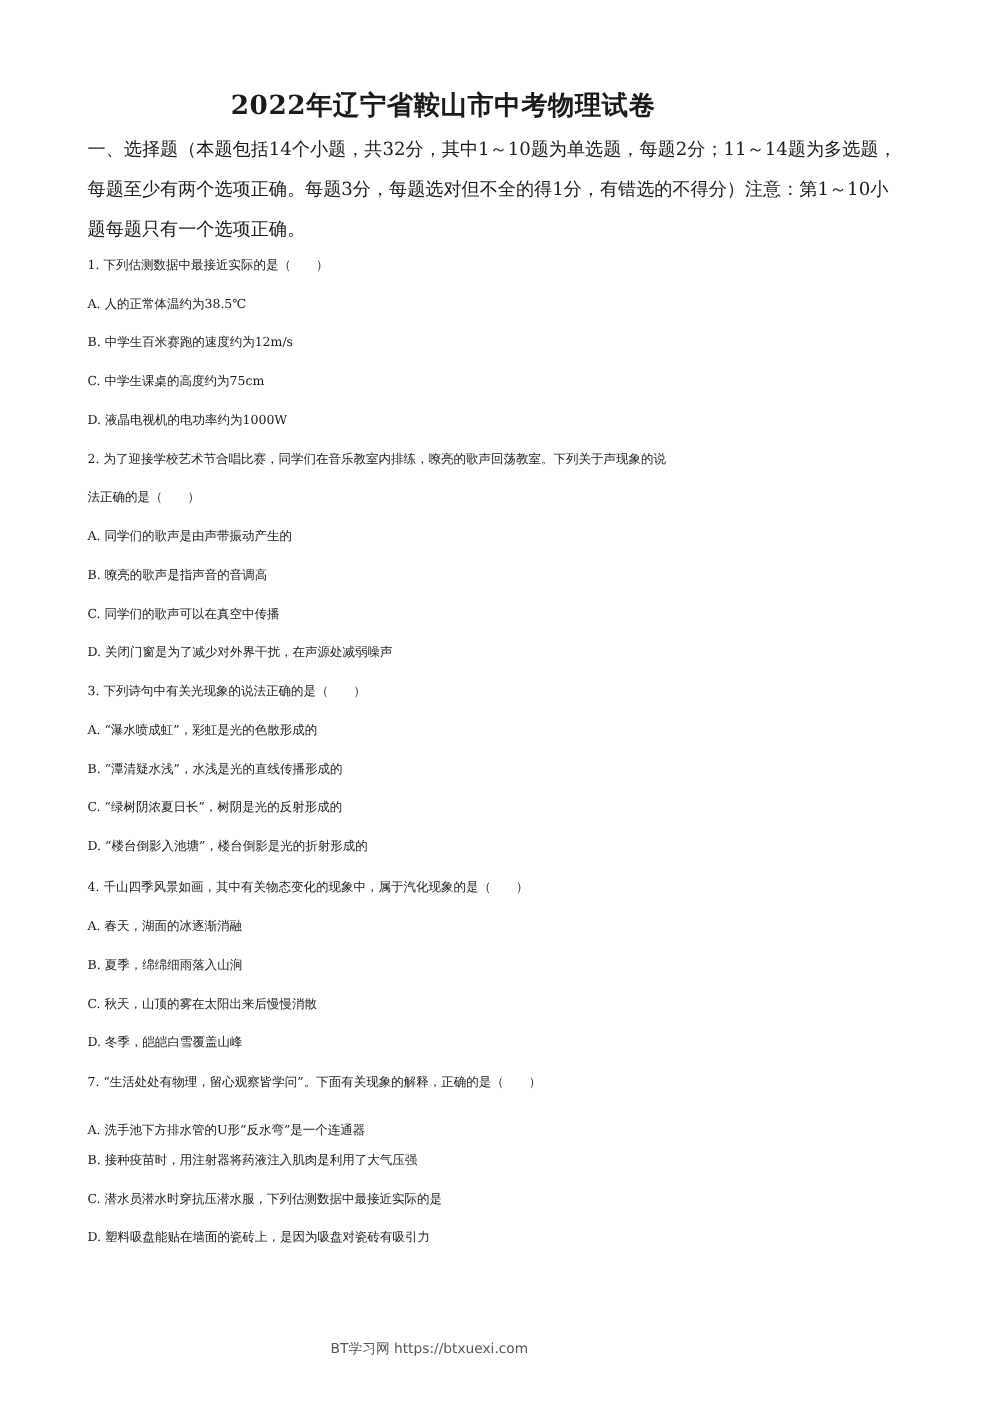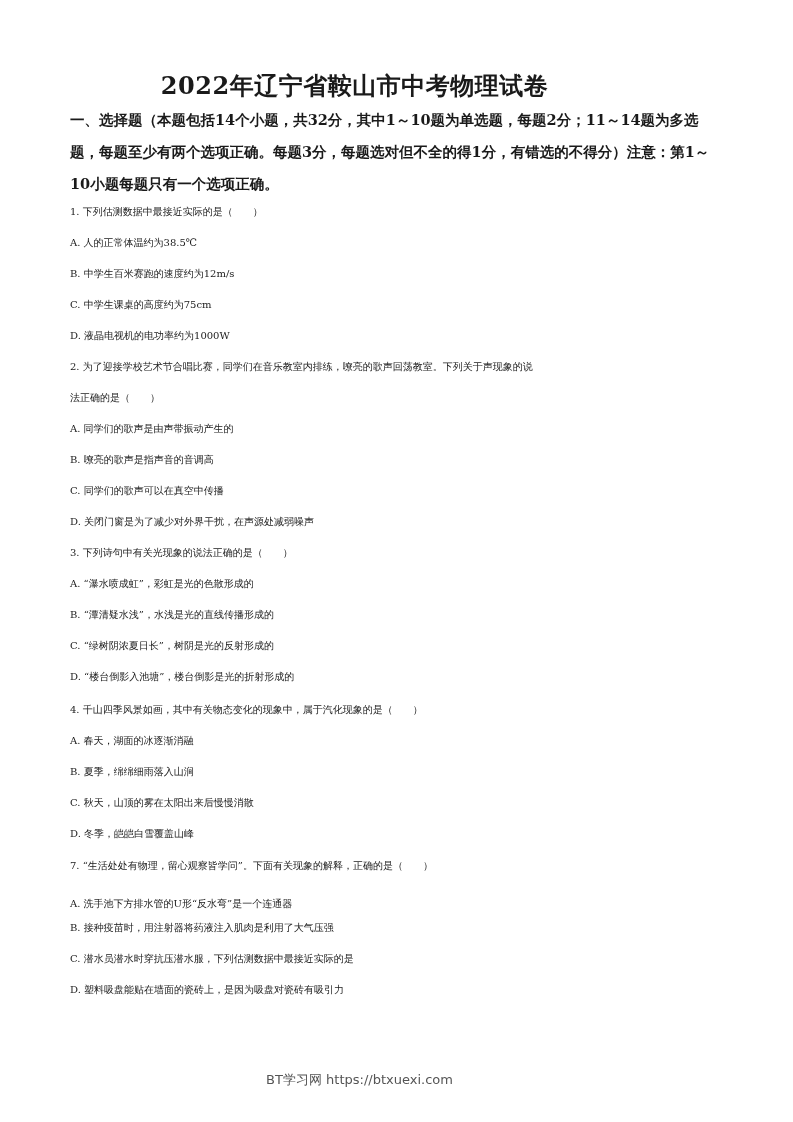--- a/index.html
+++ b/index.html
@@ -1,24 +1,24 @@
 <!DOCTYPE html>
 <html><head>
 <meta charset="utf-8">
 <style>
   html, body { margin: 0; padding: 0; background: #ffffff; }
   body { width: 793px; height: 1122px; position: relative; overflow: hidden;
          font-family: "DejaVu Serif", "Liberation Serif", serif; color: #1a1a1a; }
   .title { position: absolute; top: 70px; left: 0; width: 709px; text-align: center;
-           font-size: 24px; font-weight: bold; letter-spacing: 0.5px; }
+           font-size: 21px; font-weight: bold; letter-spacing: 0.5px; }
   .section { position: absolute; left: 70px; width: 655px; top: 104px;
-             font-size: 14.5px; font-weight: bold; line-height: 32px; }
+             font-size: 14.5px; font-weight: normal; line-height: 32px; }
   .line { position: absolute; left: 70px; font-size: 10px; white-space: nowrap; }
-  .footer { position: absolute; top: 1071px; left: 16px; width: 687px; text-align: center;
-            font-family: "DejaVu Sans", "Liberation Sans", sans-serif; font-size: 13px; color: #555; }
+  .footer { position: absolute; top: 1071px; left: 0; width: 687px; text-align: center;
+            font-family: "DejaVu Sans", "Liberation Sans", sans-serif; font-size: 11px; color: #555; }
 </style>
 </head>
 <body>
 
 <div class="title">2022年辽宁省鞍山市中考物理试卷</div>
 <div class="section">一、选择题（本题包括14个小题，共32分，其中1～10题为单选题，每题2分；11～14题为多选题，每题至少有两个选项正确。每题3分，每题选对但不全的得1分，有错选的不得分）注意：第1～10小题每题只有一个选项正确。</div>
 <div id="lines">
     <div class="line" style="top: 205px;">1. 下列估测数据中最接近实际的是（　　）</div>
     <div class="line" style="top: 236px;">A. 人的正常体温约为38.5℃</div>
     <div class="line" style="top: 267px;">B. 中学生百米赛跑的速度约为12m/s</div>

